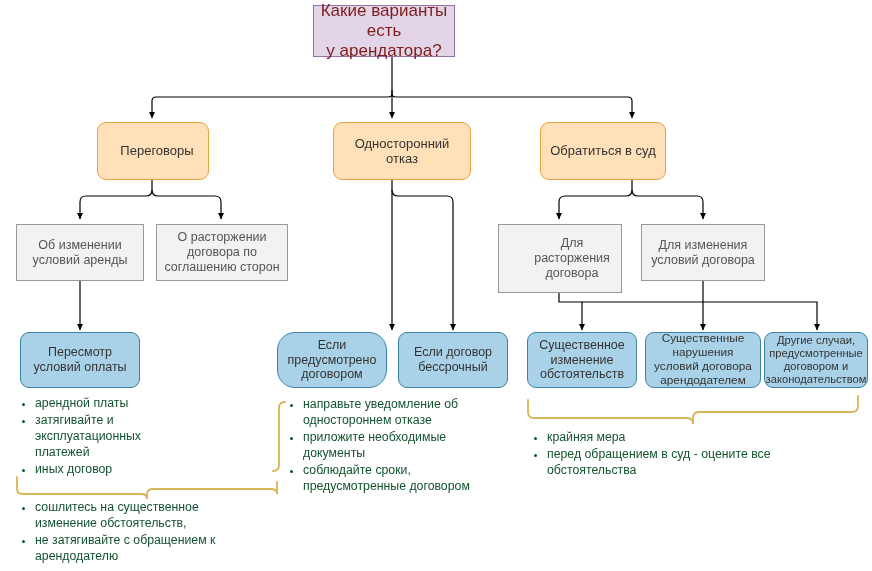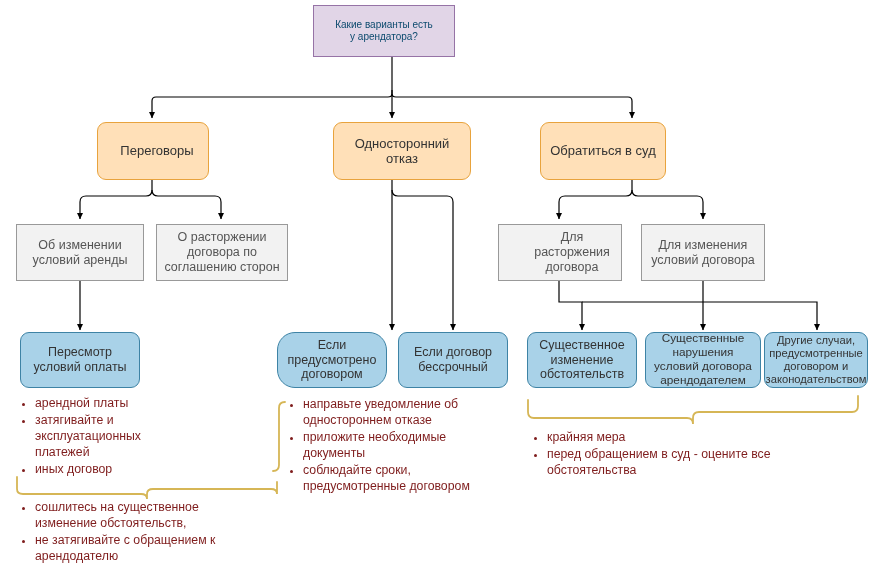--- a/index.html
+++ b/index.html
@@ -21,22 +21,22 @@
     align-items:center;
     justify-content:center;
     text-align:center;
     line-height:1.18;
     white-space:pre-line;
     z-index:3;
   }
   .n-root{
     background:#e1d5e7;
     border:1px solid #9673a6;
-    color:#0c4a6e;
-    font-size:10px;
+    color:#7f1d1d;
+    font-size:17px;
   }
   .n-orange{
     background:#ffe0b8;
     border:1.4px solid #e8a33d;
     border-radius:9px;
     color:#333333;
     font-size:13px;
   }
   .n-gray{
     background:#f2f2f2;
@@ -50,21 +50,21 @@
     border-radius:9px;
     color:#333333;
     font-size:12.5px;
   }
 
   .bullets{
     position:absolute;
     z-index:3;
     font-size:12.3px;
     line-height:1.30;
-    color:#7f1d1d;
+    color:#14532d;
   }
   .bullets ul{margin:0;padding:0 0 0 17px;list-style:disc;}
   .bullets li{margin:0 0 1px 0;padding:0;}
   .bullets li::marker{font-size:11px;}
 </style>
 </head>
 <body>
 
 <div id="canvas">
 
@@ -122,21 +122,21 @@
 
   <div class="node n-orange" style="left:540px;top:122px;width:126px;height:58px;">Обратиться в суд</div>
 
   <div class="node n-gray" style="left:16px;top:224px;width:128px;height:57px;">Об изменении
 условий аренды</div>
 
   <div class="node n-gray" style="left:156px;top:224px;width:132px;height:57px;">О расторжении
 договора по
 соглашению сторон</div>
 
-  <div class="node n-gray" style="left:498px;top:224px;width:124px;height:57px;padding-left:24px;">Для расторжения
+  <div class="node n-gray" style="left:498px;top:224px;width:124px;height:69px;padding-left:24px;">Для расторжения
 договора</div>
 
   <div class="node n-gray" style="left:641px;top:224px;width:124px;height:57px;">Для изменения
 условий договора</div>
 
   <div class="node n-blue" style="left:20px;top:332px;width:120px;height:56px;">Пересмотр
 условий оплаты</div>
 
   <div class="node n-blue" style="left:277px;top:332px;width:110px;height:56px;border-radius:18px;">Если
 предусмотрено

